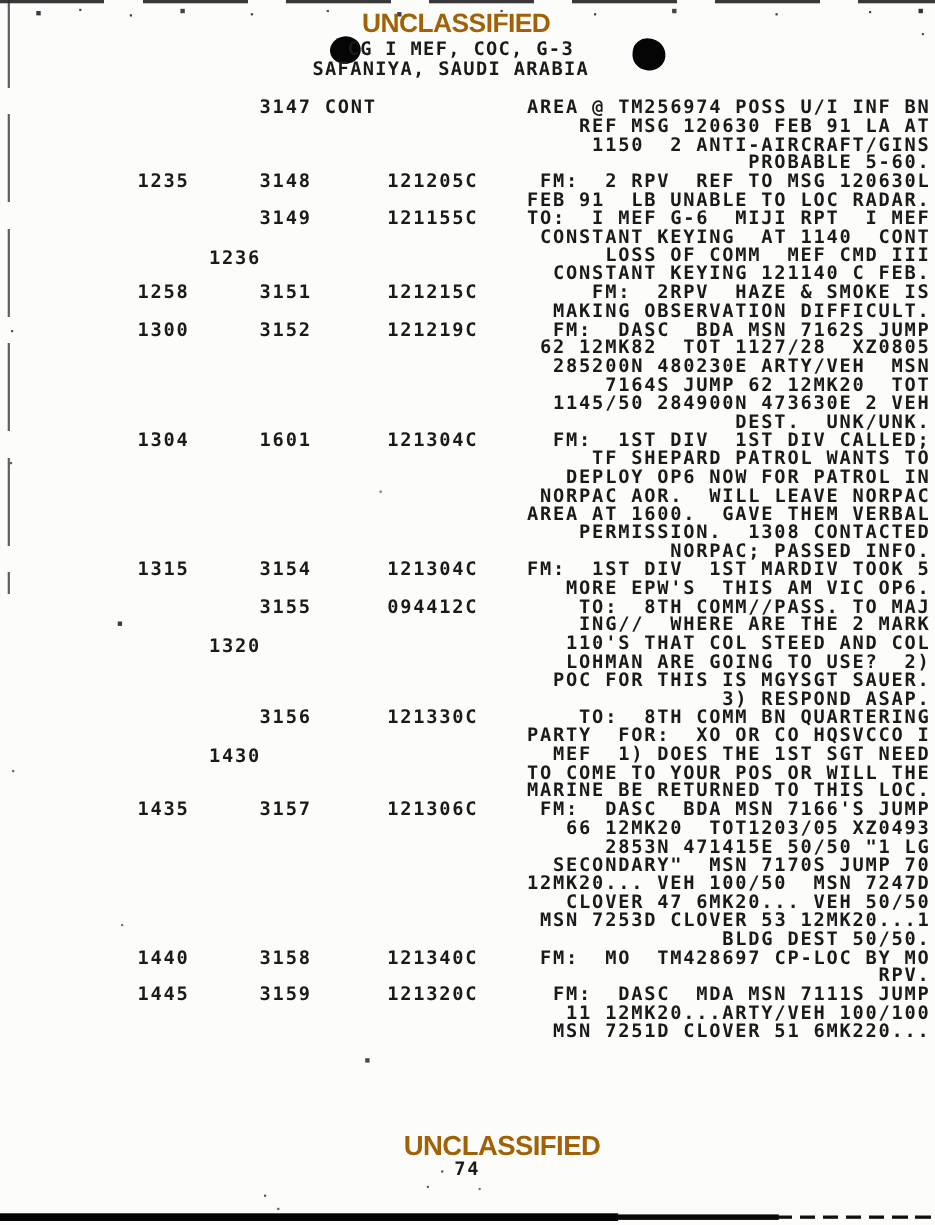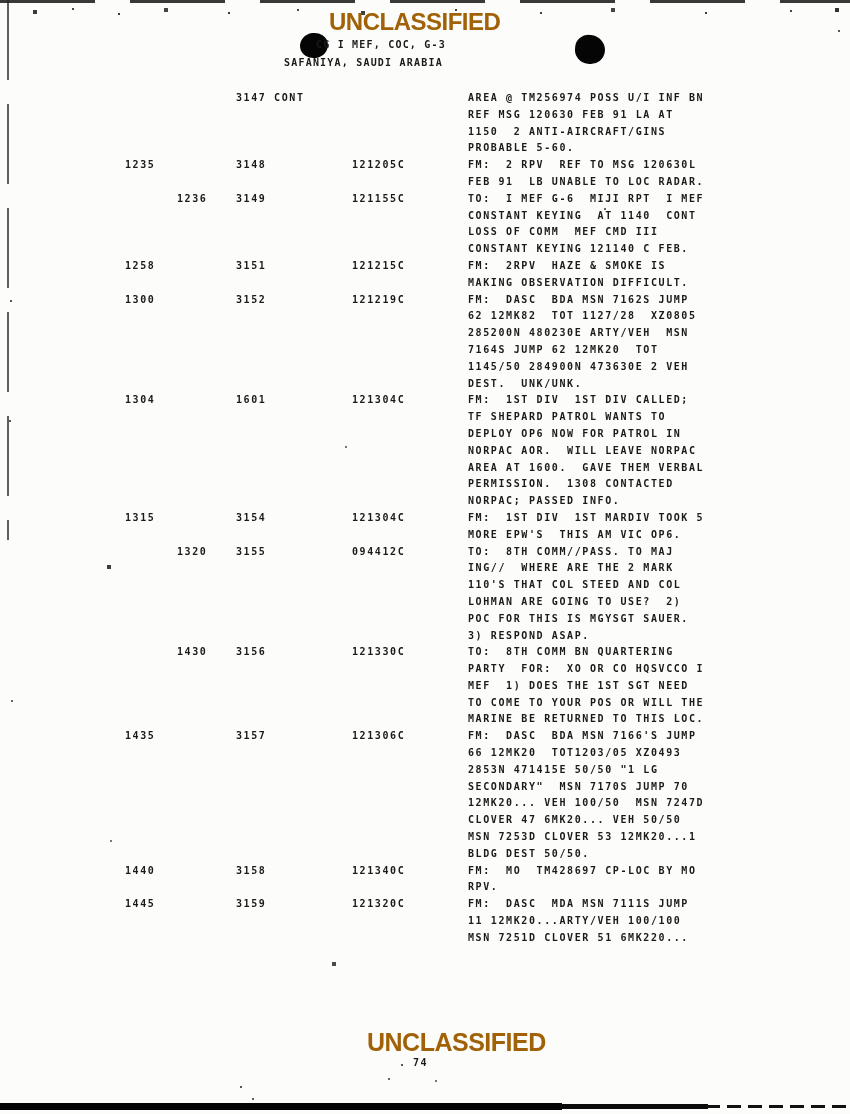--- a/index.html
+++ b/index.html
@@ -9,21 +9,21 @@
     background:var(--paper);
     font-family:"DejaVu Sans Mono", monospace;
     color:var(--ink);
     position:relative;
   }
   .page { position:absolute; inset:0; }
 
   
   .mono {
     font-family:"DejaVu Sans Mono", monospace;
-    font-size:10px; font-weight:bold;
+    font-size:17px; font-weight:bold;
     letter-spacing:1.6px; line-height:16.8px;
     color:var(--ink);
   }
 
   
   .classification {
     position:absolute;
     font-family:"Liberation Sans", sans-serif;
     font-weight:bold; font-size:24px; letter-spacing:-0.5px;
     color:#a16207;
@@ -35,25 +35,25 @@
   .unit-line.l1 { left:316px; top:37px; }
   .unit-line.l2 { left:284px; top:55px; }
 
   .redaction {
     position:absolute; background:#050505; border-radius:50%;
   }
   .redaction.left  { left:300px; top:33px; width:28px; height:25px; transform:rotate(-8deg); }
   .redaction.right { left:575px; top:35px; width:30px; height:29px; border-radius:46% 54% 50% 50%; transform:rotate(6deg); }
 
   
-  .log { position:absolute; left:0; top:90px; width:752px; }
+  .log { position:absolute; left:0; top:90px; width:752px;text-align:right; }
   .entry { position:relative; }
   .entry .col { position:absolute; top:0; white-space:pre; }
   .entry .time  { left:125px; }
-  .entry .time2 { left:177px; }
+  .entry .time2 { left:190px;margin-top:36px; }
   .entry .serial{ left:236px; }
   .entry .dtg   { left:352px; }
   .entry .msg   { margin-left:468px; width:378px; white-space:pre-wrap; }
 
   .page-number { position:absolute; left:413px; top:1055px; }
 
   
   .scan-top {
     position:absolute; left:0; top:0; width:850px; height:3px;
     background:repeating-linear-gradient(90deg,#161616 0 95px, rgba(0,0,0,0) 95px 130px);

